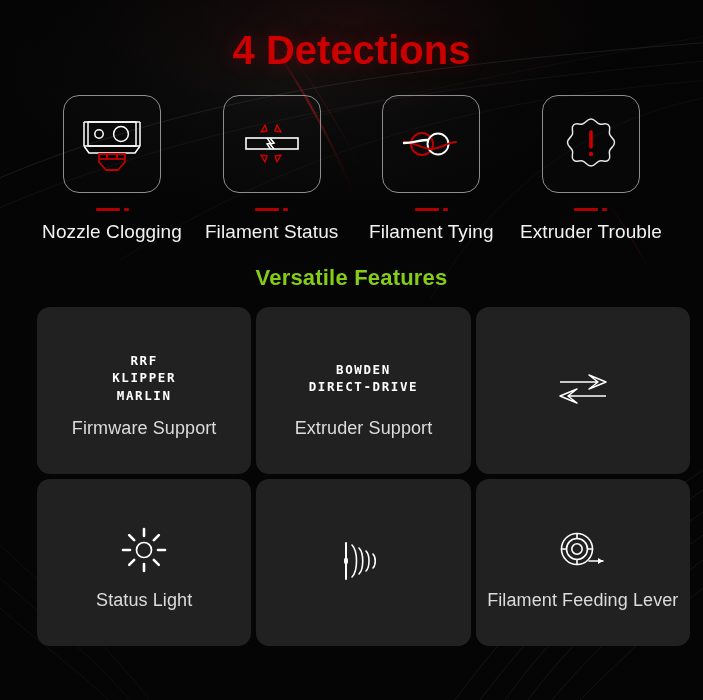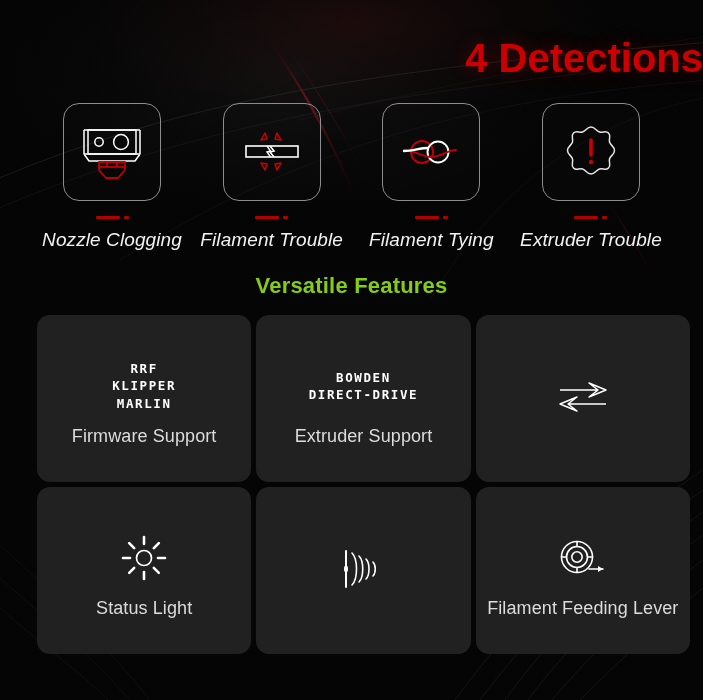--- a/index.html
+++ b/index.html
@@ -19,26 +19,26 @@
     overflow:hidden;
     z-index:0;
   }
   #bg-svg { position:absolute; inset:0; width:703px; height:700px; }
 
   
   #page { position:relative; z-index:2; width:703px; height:700px; }
 
   
   #detections-title {
-    text-align:right;
+    text-align:center;
     font-size:40px;
     font-weight:bold;
     color:#cc0000;
     letter-spacing:0px;
-    padding-top:38px;
+    padding-top:30px;
     line-height:1.0;
     text-shadow:0 0 18px rgba(190,0,0,.35);
   }
 
   
   #detections-row {
     display:flex;
     justify-content:space-between;
     padding:0 38px;
     margin-top:25px;
@@ -63,21 +63,20 @@
   }
   .detect-sep i { display:block; background:#b00000; height:3px; border-radius:1px; }
   .detect-sep i.long { width:24px; }
   .detect-sep i.short { width:5px; }
   .detect-label {
     margin-top:10px;
     font-size:19px;
     color:#f2f2f2;
     white-space:nowrap;
     letter-spacing:.1px;
-    font-style:italic;
   }
 
   
   #features-title {
     text-align:center;
     font-size:22px;
     color:#84cc16;
     margin-top:22px;
     letter-spacing:.2px;
   }
@@ -217,21 +216,21 @@
             <path d="M37 12 l4 7 l-6 -1 z"></path>
             <path d="M25 49 l-4 -7 l6 1 z"></path>
             <path d="M37 49 l4 -7 l-6 1 z"></path>
           </g>
         </svg>
       </div>
       <div class="detect-sep">
         <i class="long"></i>
           <i class="short"></i>
       </div>
-      <div class="detect-label">Filament Trouble</div>
+      <div class="detect-label">Filament Status</div>
     </div>
 
     <div class="detect-item">
       <div class="detect-box">
         <svg width="66" height="62" viewBox="0 0 66 62">
           <g fill="none" stroke-width="1.9" stroke-linecap="round">
             <circle cx="24" cy="31" r="11" stroke="#c00000"></circle>
             <circle cx="40" cy="31" r="10.5" stroke="#ffffff"></circle>
             <path d="M6 29 C 16 29 24 36 33 36 C 42 36 50 29 58 29" stroke="#c00000"></path>
             <path d="M6 30 C 15 30 22 27 30 27" stroke="#ffffff" stroke-width="2.4"></path>

